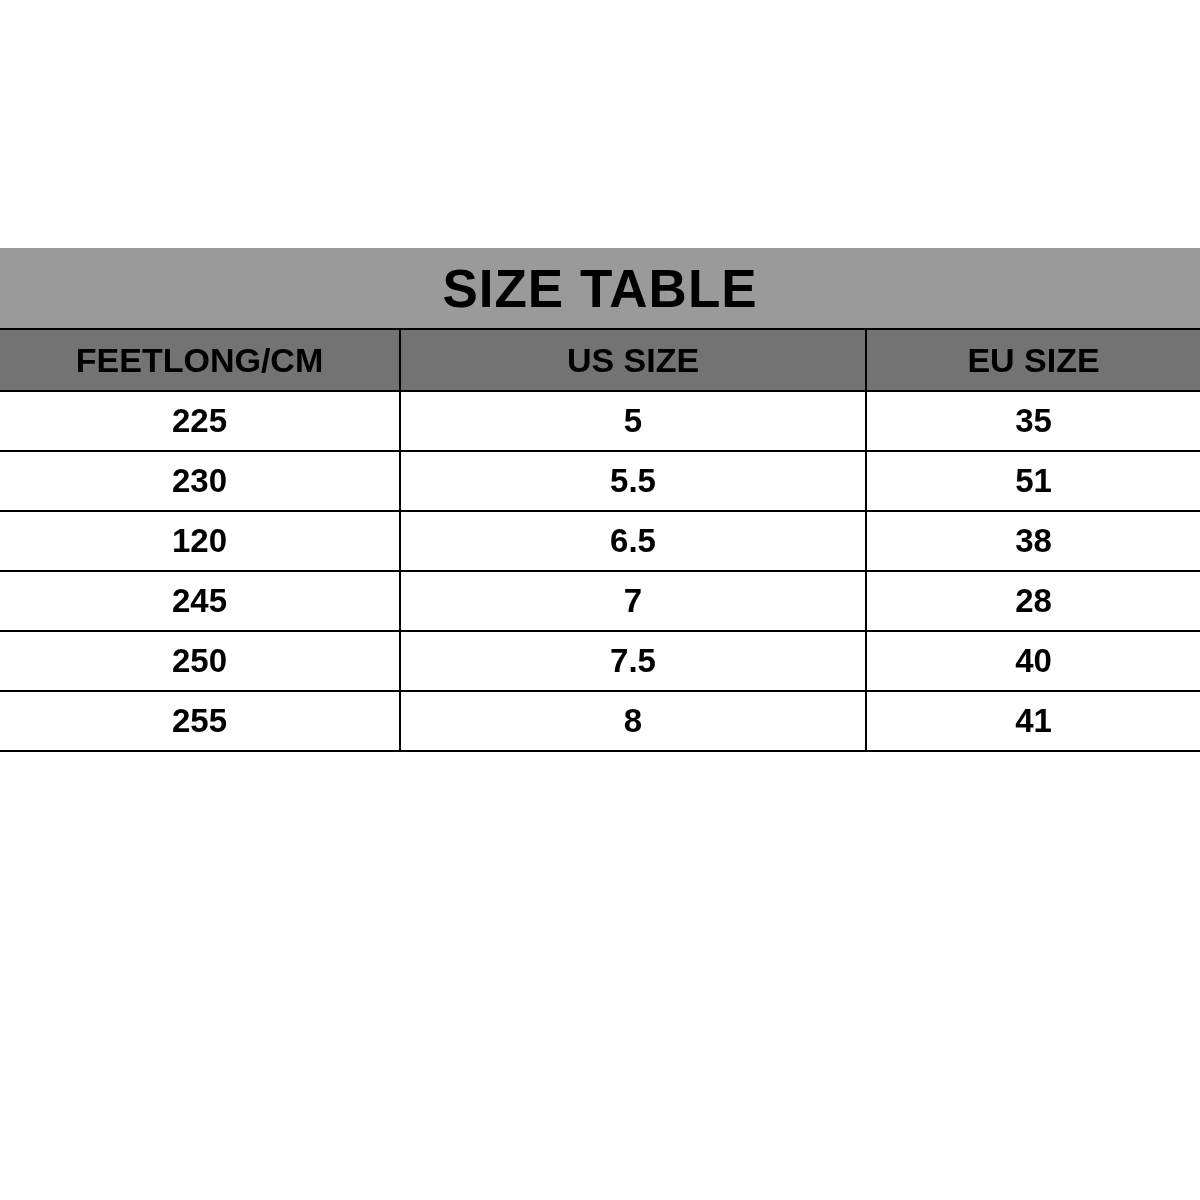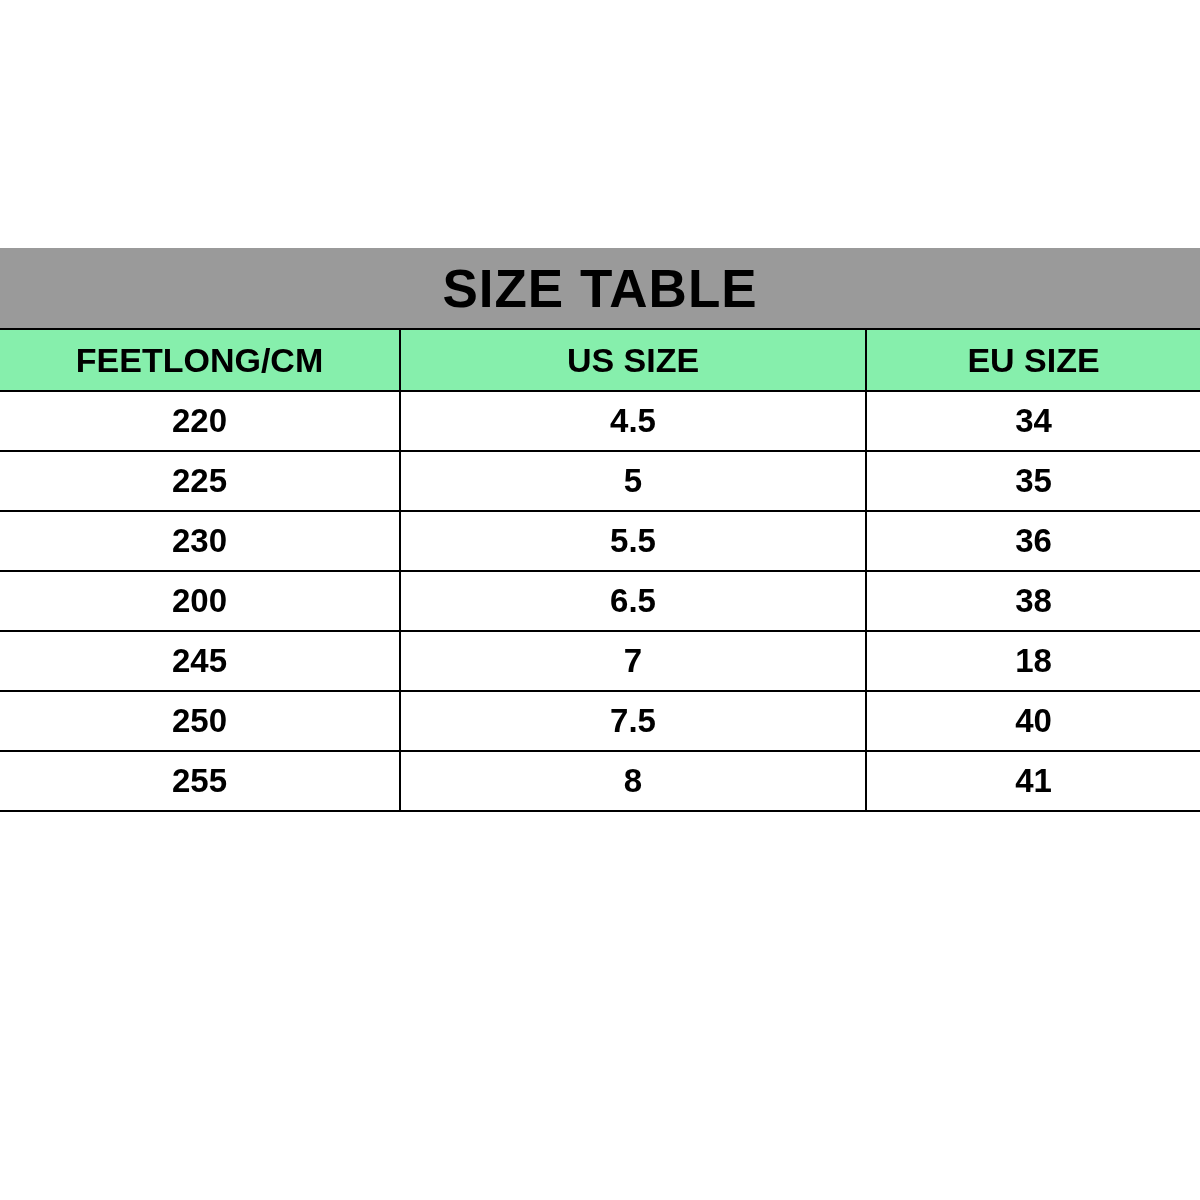--- a/index.html
+++ b/index.html
@@ -41,21 +41,21 @@
   .title-cell {
     background: #9a9a9a;
     height: 78px;
     font-size: 53px;
     letter-spacing: 1px;
     border-left: none !important;
     border-right: none !important;
     border-top: none !important;
   }
   .header-cell {
-    background: #86efac;
+    background: #737373;
     height: 58px;
     font-size: 34px;
     margin-top: 40px;
   }
   .header-cell.first {
     border-left: none !important;
   }
   .header-cell.last {
     border-right: none !important;
   }
@@ -92,43 +92,38 @@
         <tr>
           <td class="title-cell" colspan="3">SIZE TABLE</td>
         </tr>
         <tr>
           <td class="header-cell first">FEETLONG/CM</td>
           <td class="header-cell">US SIZE</td>
           <td class="header-cell last">EU SIZE</td>
         </tr>
 
         <tr>
-          <td class="data-cell first">220</td>
-          <td class="data-cell">4.5</td>
-          <td class="data-cell last">34</td>
-        </tr>
-        <tr>
           <td class="data-cell first">225</td>
           <td class="data-cell">5</td>
           <td class="data-cell last">35</td>
         </tr>
         <tr>
           <td class="data-cell first">230</td>
           <td class="data-cell">5.5</td>
-          <td class="data-cell last">36</td>
+          <td class="data-cell last">51</td>
         </tr>
         <tr>
-          <td class="data-cell first">200</td>
+          <td class="data-cell first">120</td>
           <td class="data-cell">6.5</td>
           <td class="data-cell last">38</td>
         </tr>
         <tr>
           <td class="data-cell first">245</td>
           <td class="data-cell">7</td>
-          <td class="data-cell last">18</td>
+          <td class="data-cell last">28</td>
         </tr>
         <tr>
           <td class="data-cell first">250</td>
           <td class="data-cell">7.5</td>
           <td class="data-cell last">40</td>
         </tr>
         <tr>
           <td class="data-cell first">255</td>
           <td class="data-cell">8</td>
           <td class="data-cell last">41</td>

